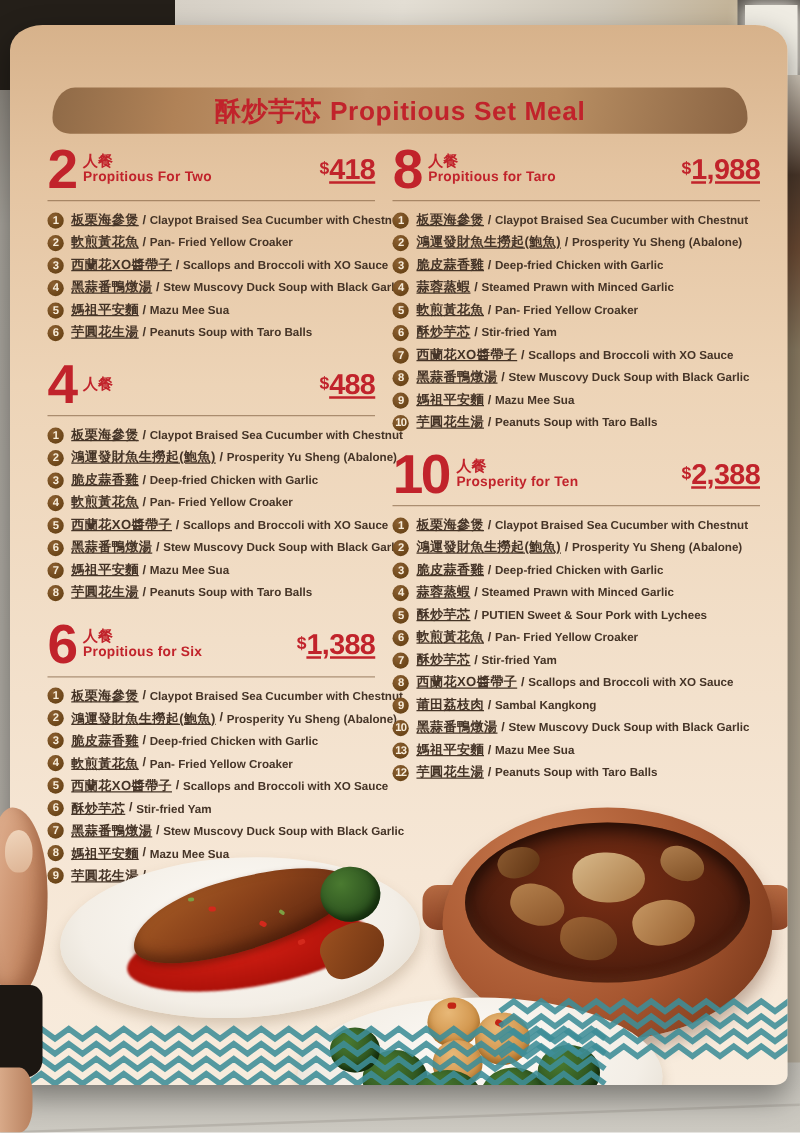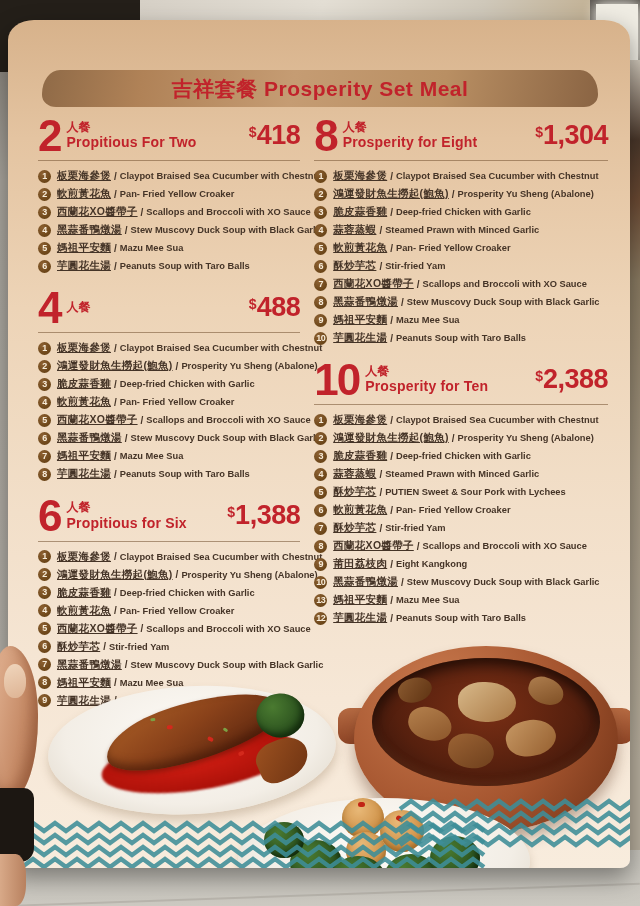--- a/index.html
+++ b/index.html
@@ -40,24 +40,24 @@
   .columns { position:absolute; left:0; top:98px; width:100%; display:flex; padding:0 22px 0 30px; gap:14px; }
   .col { display:flex; flex-direction:column; }
   .col-left { width:46%; }
   .col-right { width:54%; }
 
   .set { margin-bottom:13px; }
   .set-head { display:flex; align-items:center; color:#c1232b; }
   .set-size { font-size:44px; font-weight:bold; line-height:.8; letter-spacing:-2px; }
   .set-head-mid { display:flex; flex-direction:column; margin-left:6px; }
   .set-people { font-size:12px; font-weight:bold; line-height:1.1; }
-  .set-subtitle { font-size:14px; font-weight:bold; letter-spacing:.2px; line-height:1.15; white-space:nowrap; }
+  .set-subtitle { font-size:11px; font-weight:bold; letter-spacing:.2px; line-height:1.15; white-space:nowrap; }
   .set-price { margin-left:auto; font-weight:bold; white-space:nowrap; display:flex; align-items:flex-start; }
   .cur { font-size:14px; margin-top:2px; }
-  .amt { font-size:27px; line-height:1; letter-spacing:-.5px; }
+  .amt { font-size:23px; line-height:1; letter-spacing:-.5px;text-decoration:underline; }
   .set-divider { border-bottom:1.5px solid rgba(125,92,60,.6); margin:7px 0 8px; }
 
   .set-items { list-style:none; }
   .item { display:flex; align-items:center; margin-bottom:4px; white-space:nowrap; }
   .badge { flex:0 0 13px; width:13px; height:13px; border-radius:50%;
     background:radial-gradient(circle at 35% 30%,#8d6132,#6b4518 70%);
     color:#f7ecd9; font-size:9px; font-weight:bold; line-height:13px; text-align:center; margin-right:6px; letter-spacing:-.5px; }
   .zh { font-size:10.5px; font-weight:bold; color:#453427; letter-spacing:.3px;text-decoration:underline; }
   .sep { font-size:10px; font-weight:bold; color:#453427; margin:0 3px; }
   .en { font-size:9.3px; font-weight:bold; color:#453427; }
@@ -137,21 +137,21 @@
 
 <div class="bg-dark-corner"></div>
 <div class="bg-marble"></div>
 <div class="bg-lamp"></div>
 <div class="bg-right-strip"></div>
 <div class="bg-floor-line"></div>
 
 <div class="card">
 
   <div class="banner">
-    <span class="banner-title">吉祥套餐 Prosperity Set Meal</span>
+    <span class="banner-title">酥炒芋芯 Propitious Set Meal</span>
   </div>
 
   <div class="columns">
     <div class="col col-left">
   <section class="set">
     <div class="set-head">
       <span class="set-size">2</span>
       <span class="set-head-mid">
         <span class="set-people">人餐</span>
         <span class="set-subtitle">Propitious For Two</span>
@@ -336,25 +336,25 @@
             </li>
           </ul>
   </section>
 </div>
     <div class="col col-right">
   <section class="set">
     <div class="set-head">
       <span class="set-size">8</span>
       <span class="set-head-mid">
         <span class="set-people">人餐</span>
-        <span class="set-subtitle">Prosperity for Eight</span>
+        <span class="set-subtitle">Propitious for Taro</span>
       </span>
       <span class="set-price">
         <span class="cur">$</span>
-              <span class="amt">1,304</span>
+              <span class="amt">1,988</span>
       </span>
     </div>
     <div class="set-divider"></div>
     <ul class="set-items">
             <li class="item">
               <span class="badge">1</span>
               <span class="zh">板栗海參煲</span>
               <span class="sep">/</span>
               <span class="en">Claypot Braised Sea Cucumber with Chestnut</span>
             </li>
@@ -474,21 +474,21 @@
             <li class="item">
               <span class="badge">8</span>
               <span class="zh">西蘭花XO醬帶子</span>
               <span class="sep">/</span>
               <span class="en">Scallops and Broccoli with XO Sauce</span>
             </li>
             <li class="item">
               <span class="badge">9</span>
               <span class="zh">莆田荔枝肉</span>
               <span class="sep">/</span>
-              <span class="en">Eight Kangkong</span>
+              <span class="en">Sambal Kangkong</span>
             </li>
             <li class="item">
               <span class="badge">10</span>
               <span class="zh">黑蒜番鴨燉湯</span>
               <span class="sep">/</span>
               <span class="en">Stew Muscovy Duck Soup with Black Garlic</span>
             </li>
             <li class="item">
               <span class="badge">13</span>
               <span class="zh">媽祖平安麵</span>

